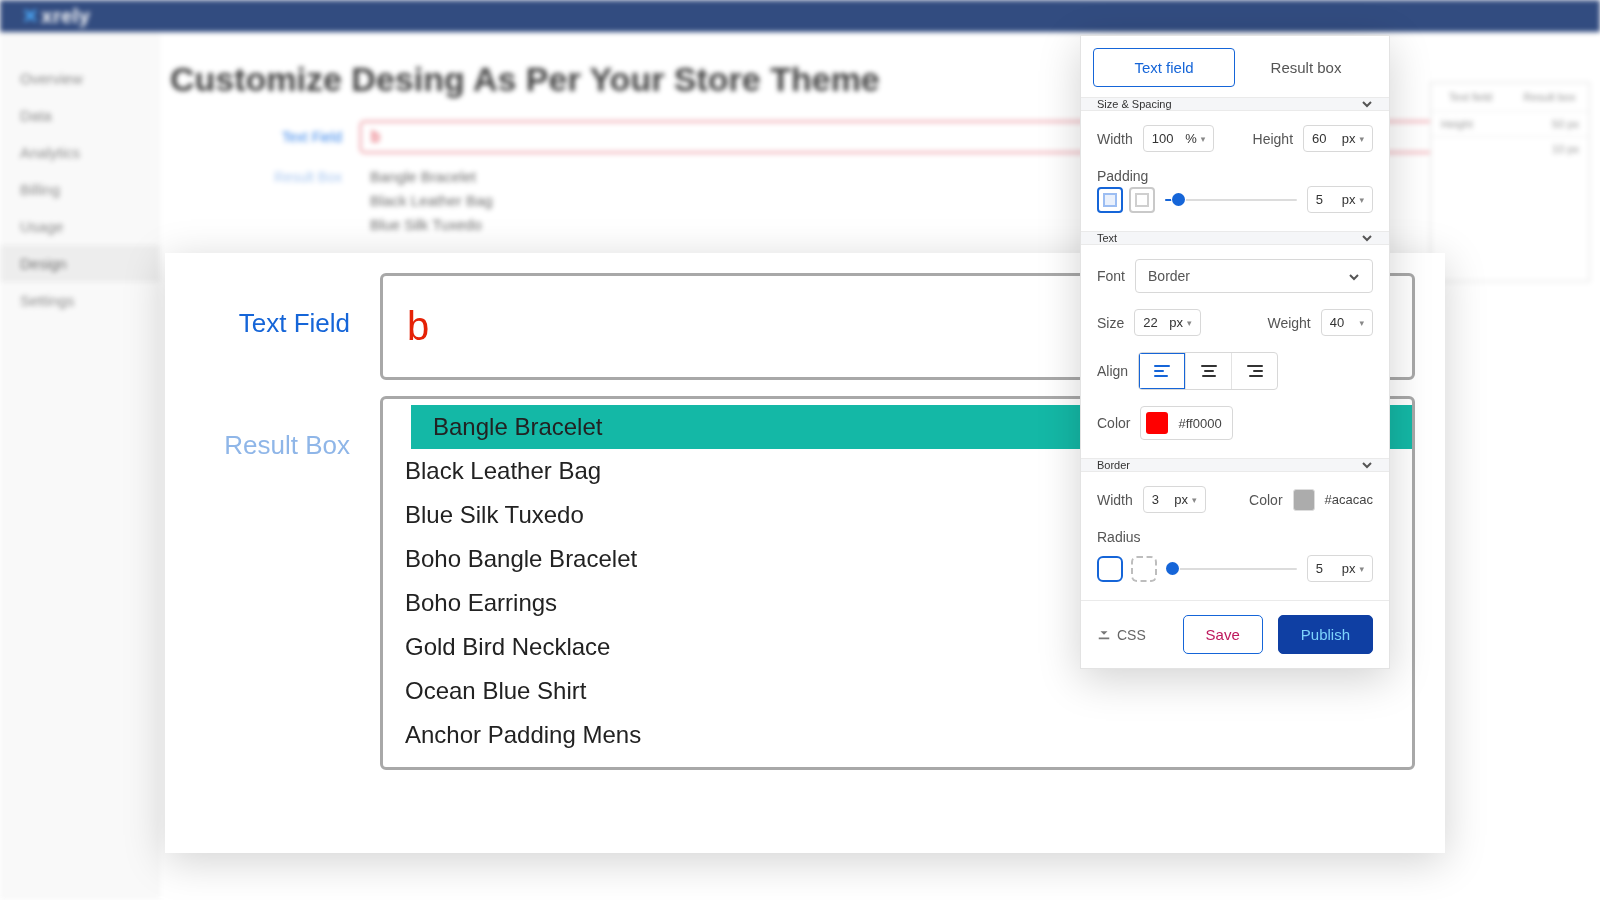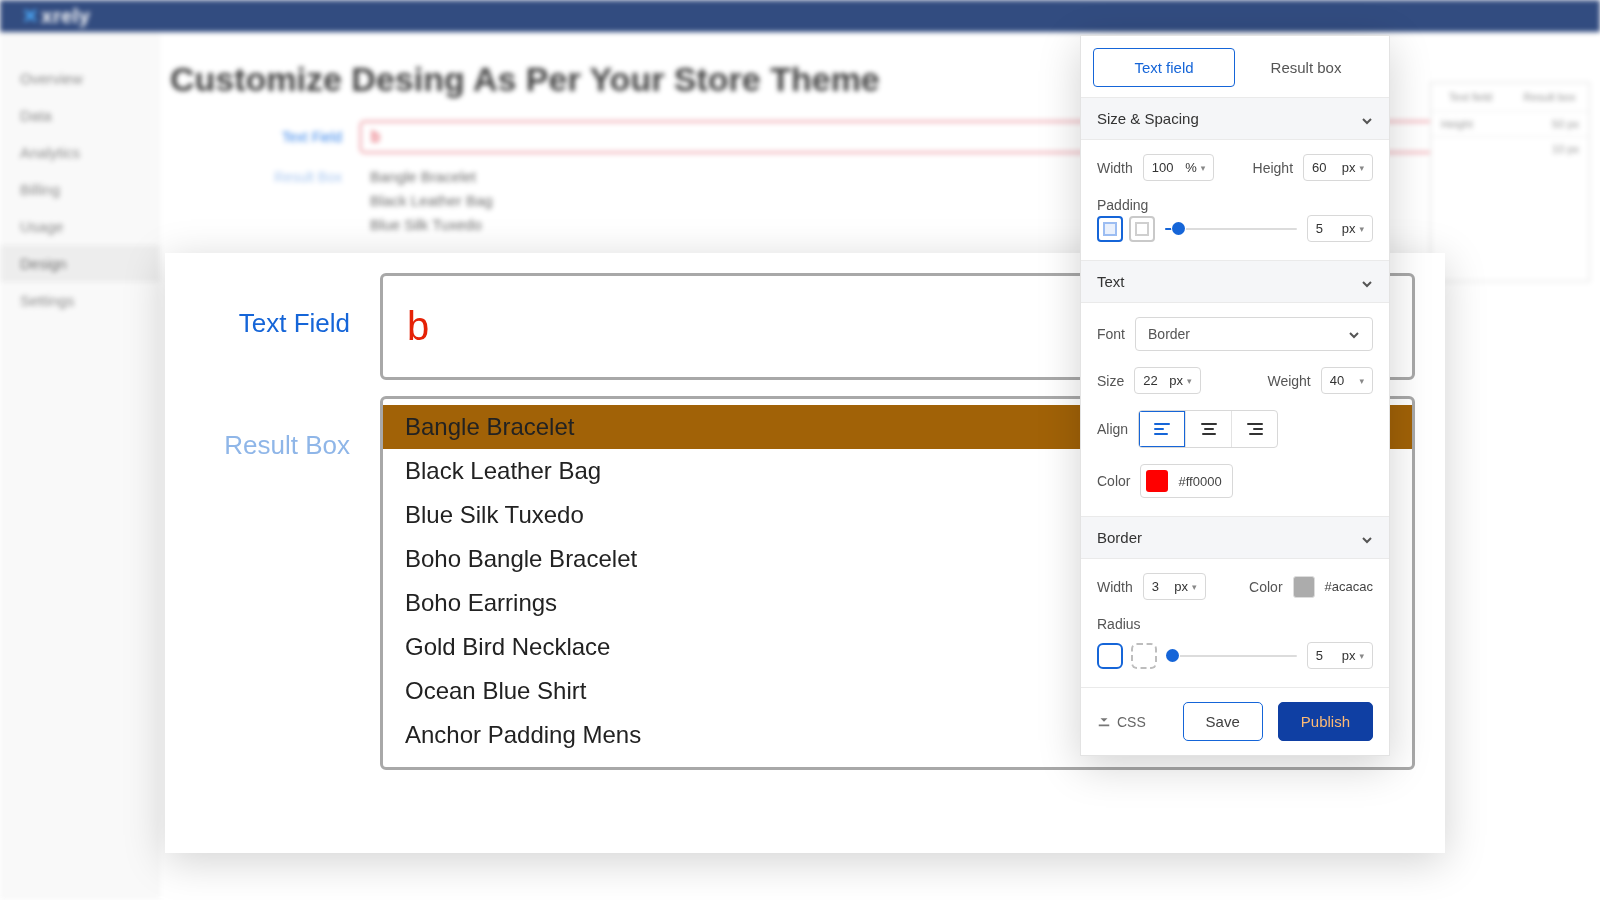--- a/index.html
+++ b/index.html
@@ -85,40 +85,40 @@
     font-size:40px; color:#e52207;
   }
   .preview-card .rb-box {
     flex:1; margin:6px 30px 0 0;
     border:3px solid #a8a8a8; border-radius:6px;
     padding:6px 0px 10px 0px;
   }
   .preview-card .rb-item {
     padding:8px 22px; font-size:24px; color:#222;
   }
-  .preview-card .rb-item.sel { background:#a16207; }
+  .preview-card .rb-item.sel { background:#14b8a6;margin-left:28px; }
 
   
   .inspector {
     position:absolute;
     top:35px; left:1080px;
     width:310px; 
     background:#fff;
     border:1px solid #e3e3e3;
     box-shadow:0 10px 40px rgba(0,0,0,.18);
     font-size:14px; color:#444;
   }
   .insp-tabs{display:flex;padding:12px 12px 10px 12px;gap:0;}
   .insp-tab{flex:1;text-align:center;padding:10px 4px;border:1px solid #bcd0ff;border-radius:4px;font-size:15px;}
   .insp-tab.active{border-color:#1565d8;color:#1565d8;}
   .insp-tab:not(.active){border-color:transparent;color:#555;}
   .section-hdr{
     background:#f5f6f8;border-top:1px solid #eaeaea;border-bottom:1px solid #eaeaea;
-    padding:12px 16px; display:flex; justify-content:space-between; align-items:center;
-    font-size:15px;color:#333;
+    padding:0 16px; display:flex; justify-content:space-between; align-items:center;
+    font-size:11px;color:#333;
   }
   .chev{width:12px;height:12px;display:inline-block;}
   .chev svg{width:12px;height:12px;stroke:#555;stroke-width:2;fill:none;}
   .section-body{padding:14px 16px;}
   .frow{display:flex;align-items:center;gap:10px;margin-bottom:16px;flex-wrap:wrap;}
   .frow:last-child{margin-bottom:4px;}
   .flabel{color:#555;font-size:14px;}
   .numbox{
     display:inline-flex;align-items:center;gap:4px;
     border:1px solid #d8d8d8;border-radius:4px;padding:5px 8px;font-size:13px;color:#333;
@@ -152,22 +152,22 @@
   .colorbox{display:flex;align-items:center;gap:10px;border:1px solid #d8d8d8;border-radius:4px;padding:5px 10px 5px 5px;font-size:13px;}
   .radicons{display:flex;gap:8px;}
   .radicon{width:26px;height:26px;border:2.5px solid #1565d8;border-radius:6px;}
   .radicon.dashed{border-style:dashed;border-color:#bdbdbd;border-radius:6px;}
   .footer{
     border-top:1px solid #eaeaea;padding:14px 16px;display:flex;align-items:center;gap:15px;
   }
   .dl{display:flex;align-items:center;gap:6px;color:#666;font-size:14px;}
   .spacer{flex:1;}
   .btn{padding:10px 22px;border-radius:5px;font-size:15px;}
-  .btn-outline{border:1px solid #1565d8;color:#404040;background:#fff;}
-  .btn-primary{border:1px solid #0f3fa3;background:#0f3fa3;color:#fdba74;}
+  .btn-outline{border:1px solid #1565d8;color:#be185d;background:#fff;}
+  .btn-primary{border:1px solid #0f3fa3;background:#0f3fa3;color:#7dd3fc;}
   .dlicon svg{width:14px;height:14px;fill:#777;}
 </style>
 </head>
 <body>
 
 <div class="bg">
   <div class="topbar">
     <span class="x">✕</span>
     <span>xrely</span>
   </div>

